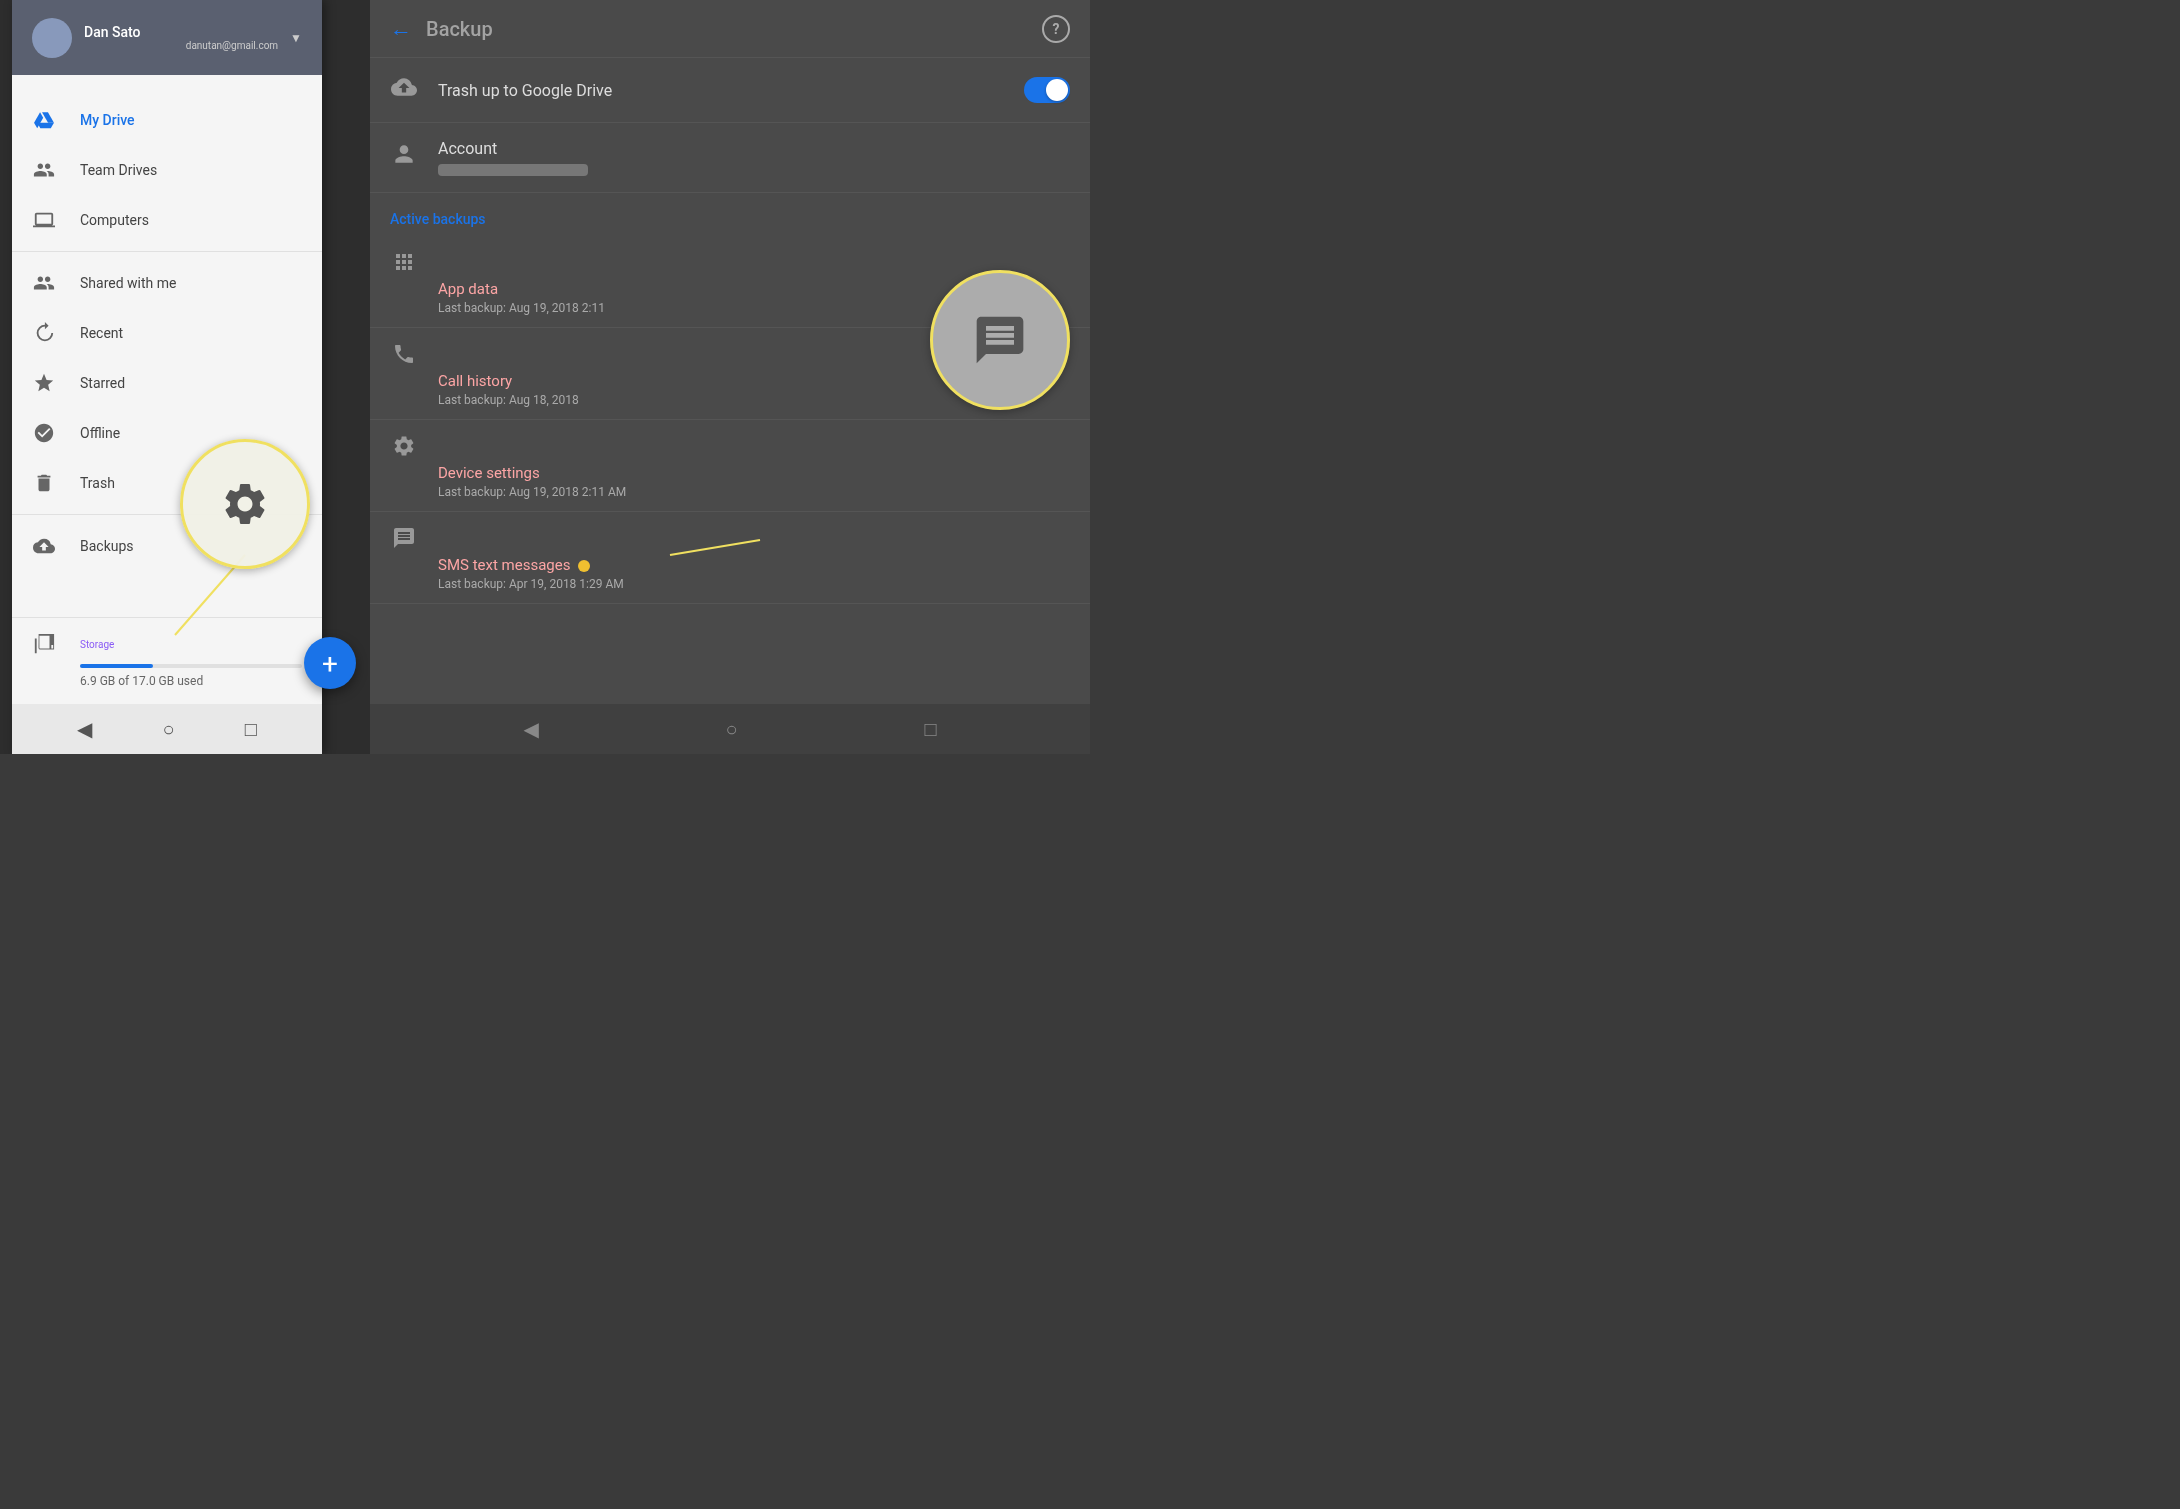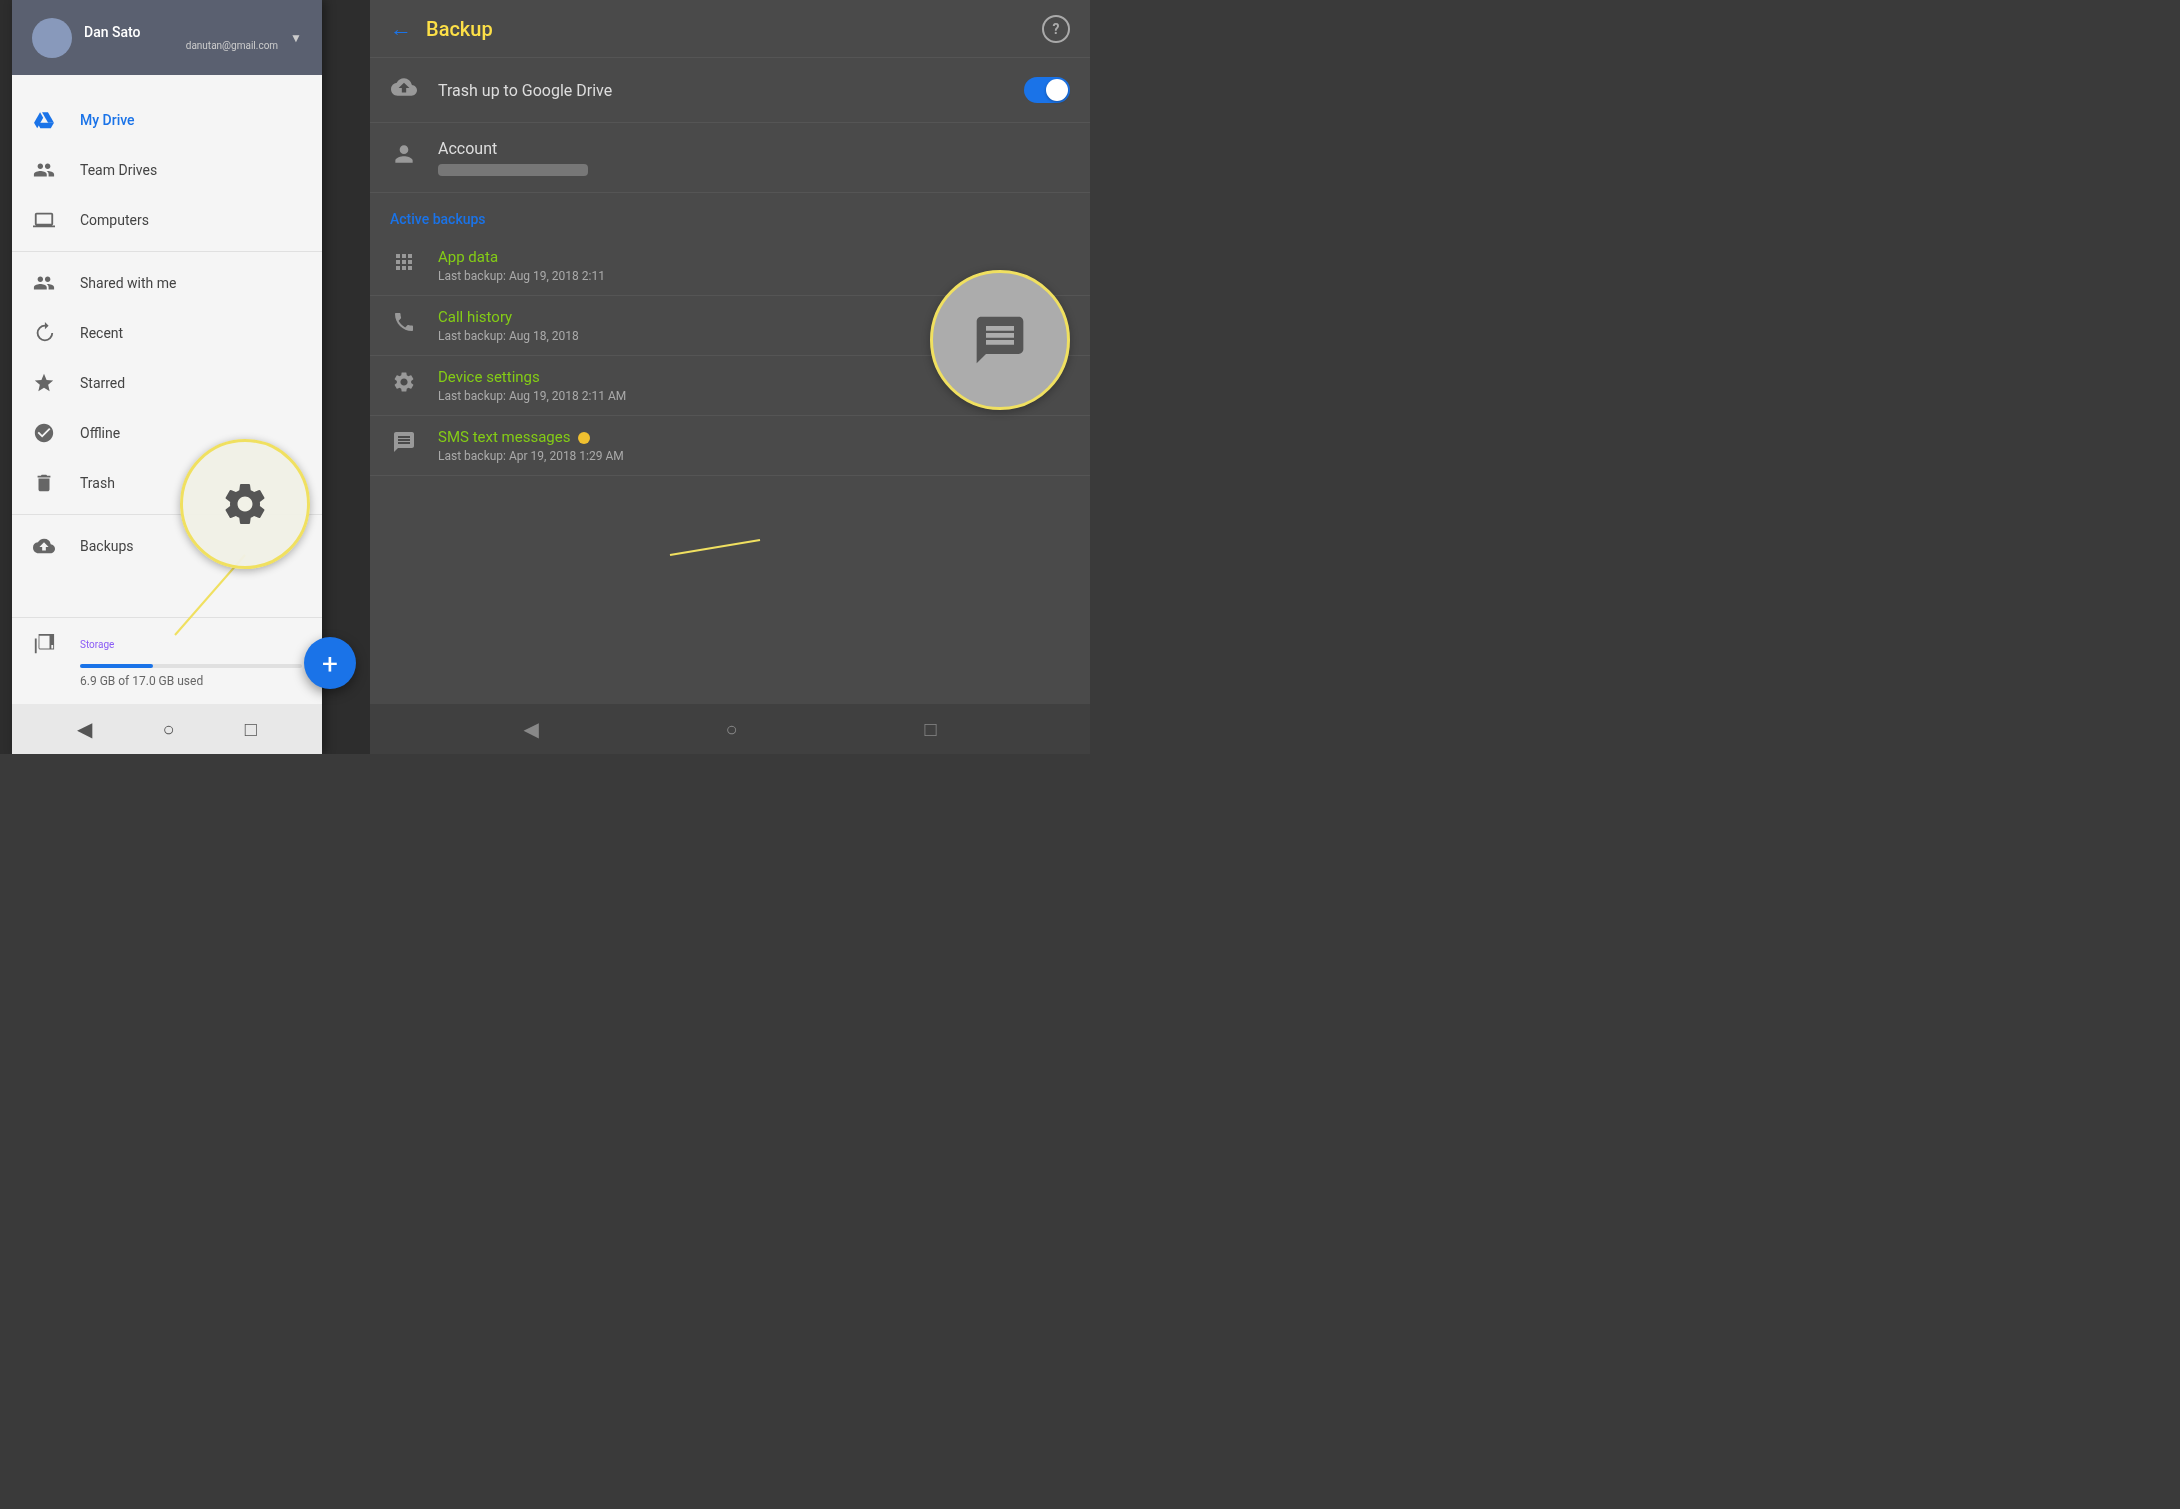--- a/index.html
+++ b/index.html
@@ -218,21 +218,21 @@
       padding: 0 20px;
       gap: 14px;
       border-bottom: 1px solid #555;
     }
     .back-arrow {
       color: #1a73e8;
       font-size: 22px;
       cursor: pointer;
     }
     .backup-title {
-      color: #fde047;
+      color: #a3a3a3;
       font-size: 20px;
       font-weight: 500;
       flex: 1;
     }
     .help-icon {
       width: 28px;
       height: 28px;
       border-radius: 50%;
       border: 2px solid #aaa;
       display: flex;
@@ -338,22 +338,23 @@
     }
     .backup-item-icon {
       color: #999;
       font-size: 22px;
       width: 28px;
       text-align: center;
       margin-top: 2px;
     }
     .backup-item-info { flex: 1; }
     .backup-item-name {
-      color: #84cc16;
+      color: #fca5a5;
       font-size: 15px;
+      margin-top: 32px;
     }
     .backup-item-date {
       color: #aaa;
       font-size: 12px;
       margin-top: 3px;
     }
 
     
     .sms-dot {
       width: 12px;

